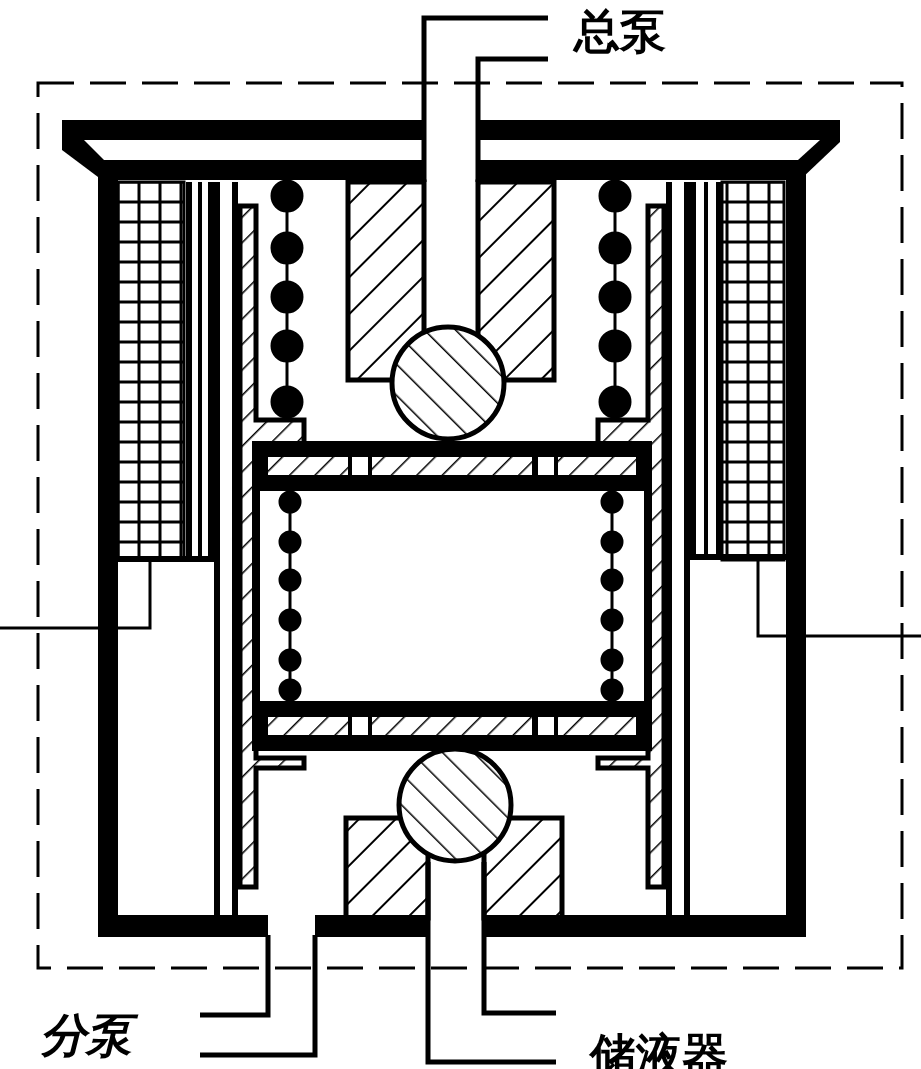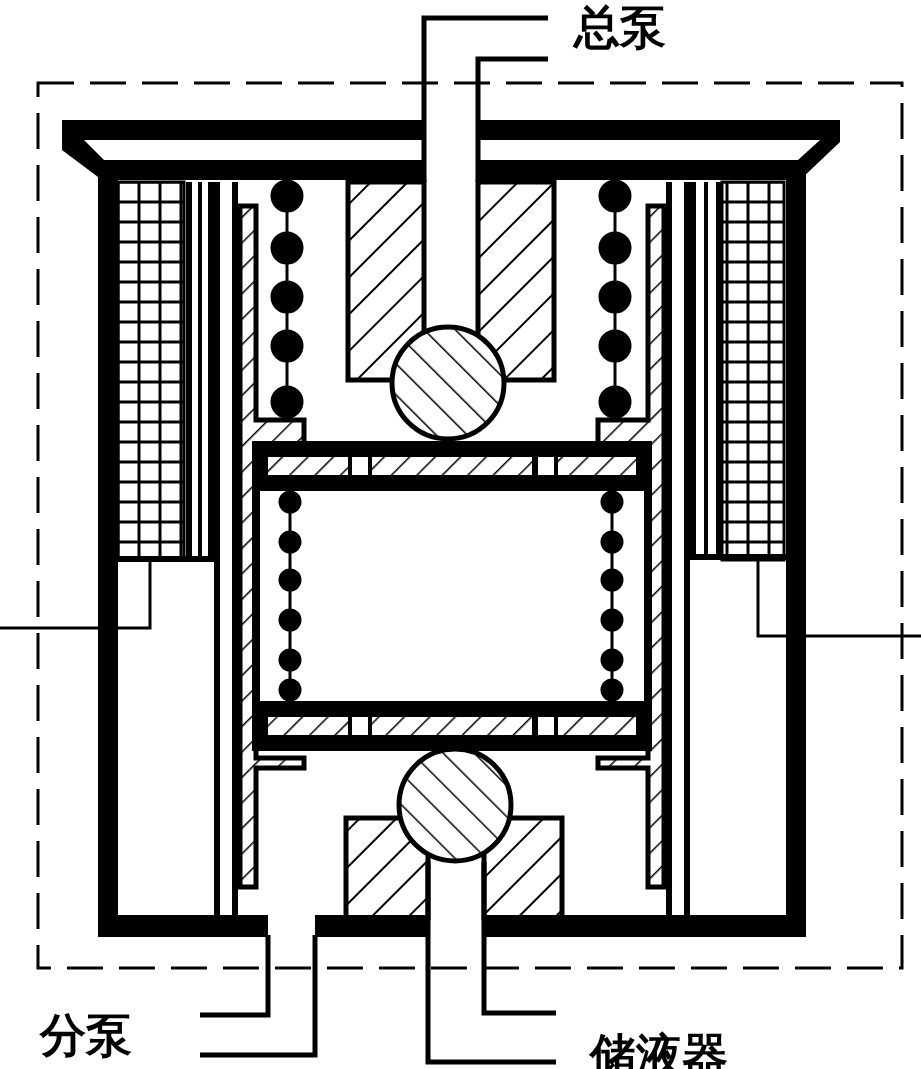--- a/index.html
+++ b/index.html
@@ -156,15 +156,15 @@
     <polyline points="268,935 268,1015 200,1015"></polyline>
     <polyline points="315,935 315,1055 200,1055"></polyline>
   </g>
 
   <g fill="none" stroke="#000" stroke-width="5">
     <polyline points="428,862 428,1062 556,1062"></polyline>
     <polyline points="484,862 484,1013 556,1013"></polyline>
   </g>
 </svg>
 
-<div class="label" style="left:574px; top:8px;font-family:Liberation Mono, monospace;">总泵</div>
-<div class="label" style="left:40px; top:1012px;">分泵</div>
+<div class="label" style="left:574px; top:8px;">总泵</div>
+<div class="label" style="left:40px; top:1012px;font-style:italic;">分泵</div>
 <div class="label" style="left:590px; top:1032px;">储液器</div>
 
 </body></html>

